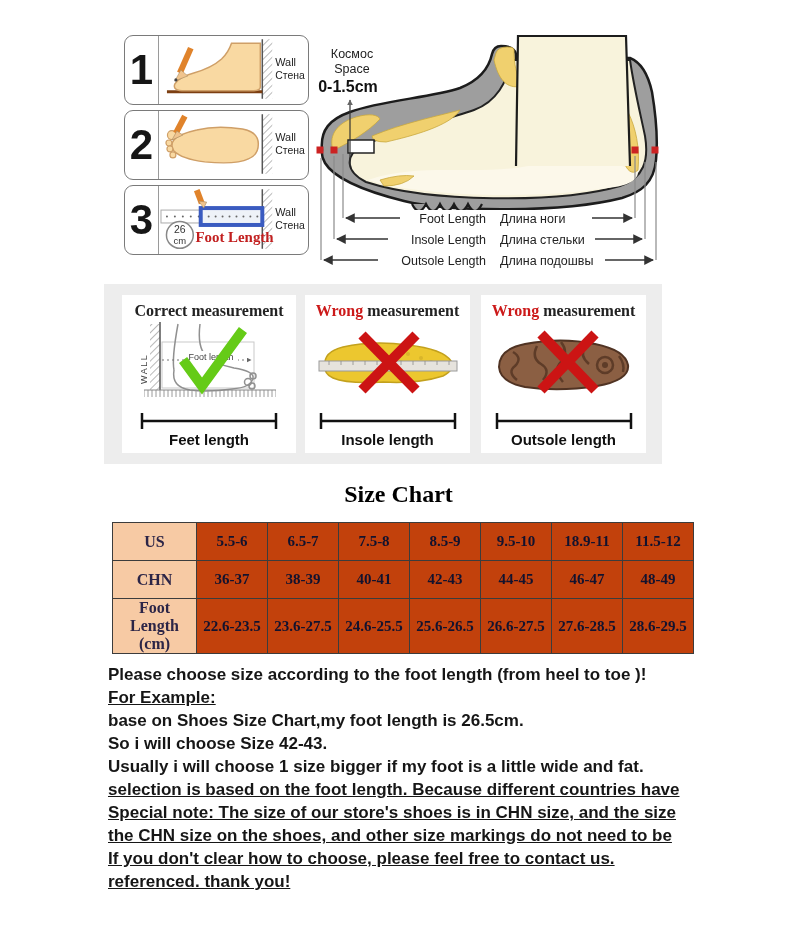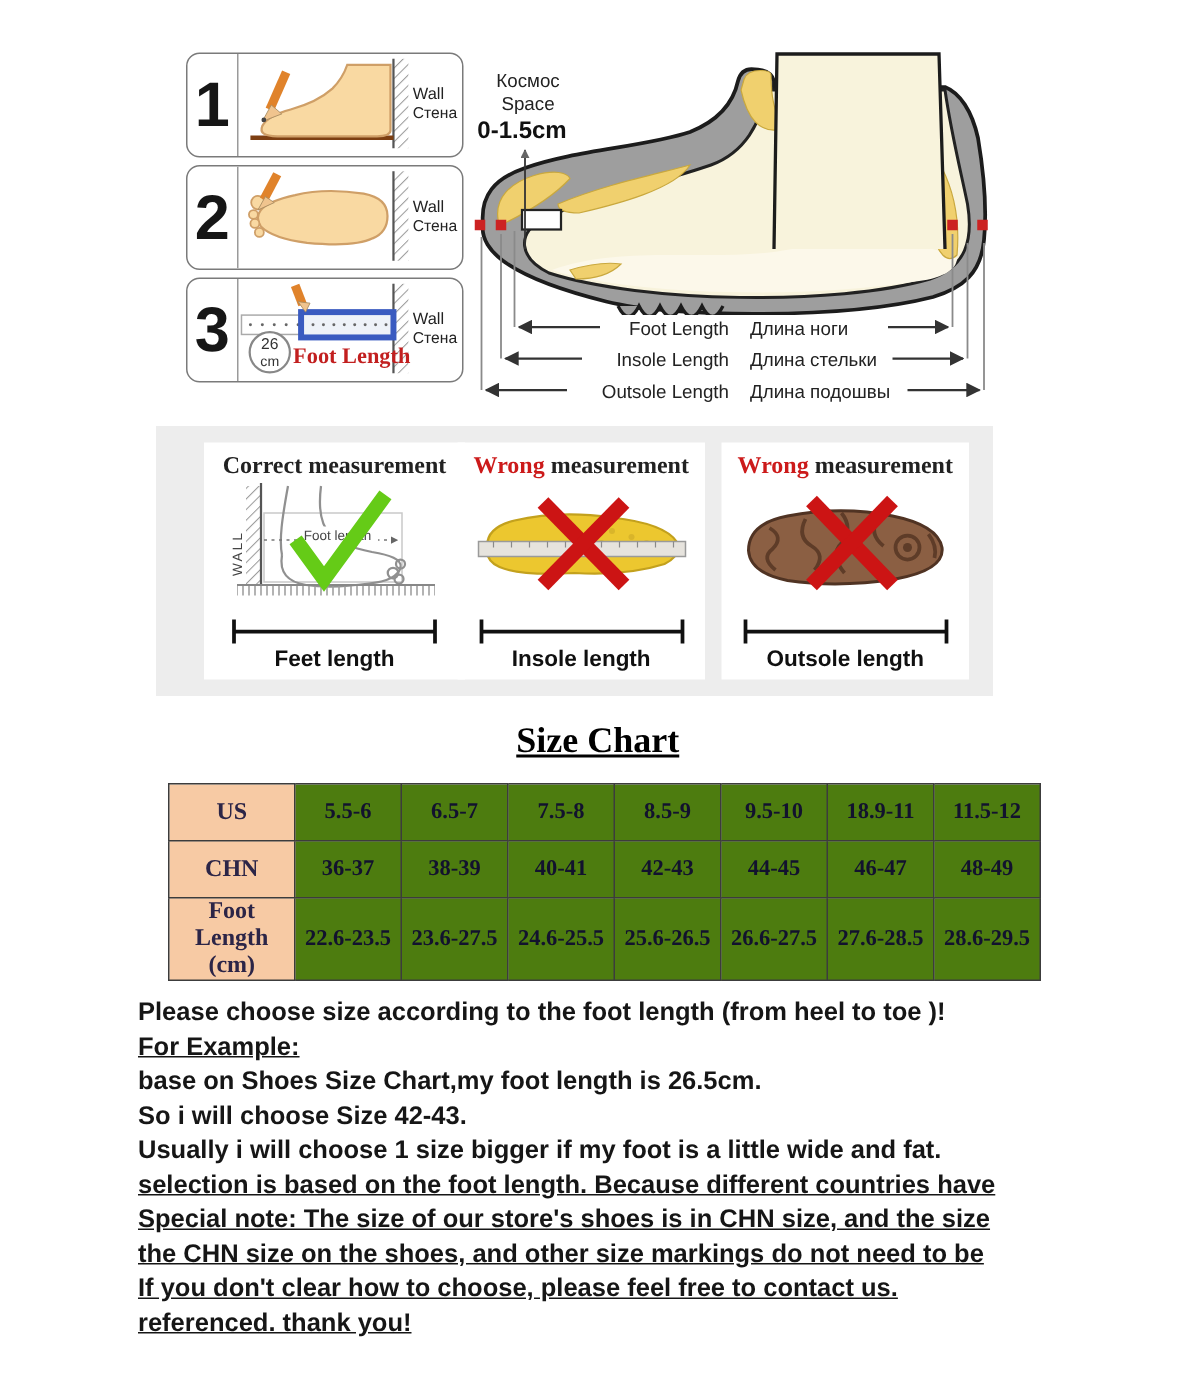--- a/index.html
+++ b/index.html
@@ -20,29 +20,29 @@
   .panel { position:absolute; top:11px; height:158px; background:#fff; display:flex;
            flex-direction:column; align-items:center; box-sizing:border-box; }
   .panel-title { font-family:"Liberation Serif", serif; font-size:16px; font-weight:bold;
                  color:#222; margin-top:7px; white-space:nowrap; }
   .v-bad { color:#cc1a1a; }
   .panel-caption { font-weight:bold; font-size:15px; color:#101010; margin-top:1px; }
 
   
   .size-title { position:absolute; left:112px; top:481px; width:573px; text-align:center;
                 font-family:"Liberation Serif", serif; font-size:24px; font-weight:bold;
-                text-decoration:underline; color:#000; }
+                color:#000; }
   .size-table { position:absolute; left:112px; top:522px; border-collapse:collapse;
                 table-layout:fixed; font-family:"Liberation Serif", serif; font-weight:bold; }
   .size-table td { border:1.6px solid #3c3c3c; text-align:center; vertical-align:middle; padding:0; }
   .size-table .hdr  { background:#f7caa4; color:#2c2547; font-size:16px; width:83px; }
-  .size-table .cell { background:#4d7c0f; color:#12122e; font-size:15px; width:70px;font-family:Liberation Serif, serif; }
+  .size-table .cell { background:#c2410c; color:#12122e; font-size:15px; width:70px;font-family:Liberation Serif, serif; }
 
   
-  .notes { position:absolute; left:92px; top:663px; width:614px;
+  .notes { position:absolute; left:108px; top:663px; width:614px;
            font-size:17px; line-height:23px; font-weight:bold; color:#161616; }
   .notes p { margin:0; }
   .u { text-decoration:underline; }
 
   svg text { font-family:"Liberation Sans", sans-serif; }
   .serif-red { font-family:"Liberation Serif", serif; font-weight:bold; fill:#c21f1f; }
 </style>
 </head>
 <body>
 
@@ -186,21 +186,21 @@
     <text x="178" y="203" font-size="12.5" fill="#222" text-anchor="end">Foot Length</text>
     <text x="192" y="203" font-size="12.5" fill="#222">Длина ноги</text>
     <text x="178" y="224" font-size="12.5" fill="#222" text-anchor="end">Insole Length</text>
     <text x="192" y="224" font-size="12.5" fill="#222">Длина стельки</text>
     <text x="178" y="245" font-size="12.5" fill="#222" text-anchor="end">Outsole Length</text>
     <text x="192" y="245" font-size="12.5" fill="#222">Длина подошвы</text>
   </svg>
 
   <div class="band">
 
-    <div class="panel" style="left:18px; width:174px;margin-left:14px;">
+    <div class="panel" style="left:18px; width:174px;">
       <div class="panel-title">
         <span>Correct</span>
         <span>measurement</span>
       </div>
       <svg width="150" height="92" viewBox="0 0 150 92">
         <rect x="16" y="4" width="10" height="66" fill="url(#hatch)"></rect>
         <line x1="26" y1="2" x2="26" y2="70" stroke="#555" stroke-width="1.5"></line>
         <text transform="translate(13,64) rotate(-90)" font-size="9" fill="#444" letter-spacing="1.5">WALL</text>
         <rect x="28" y="22" width="92" height="46" fill="none" stroke="#c9c9c9" stroke-width="1"></rect>
         <g fill="none" stroke="#909090" stroke-width="1.5">

